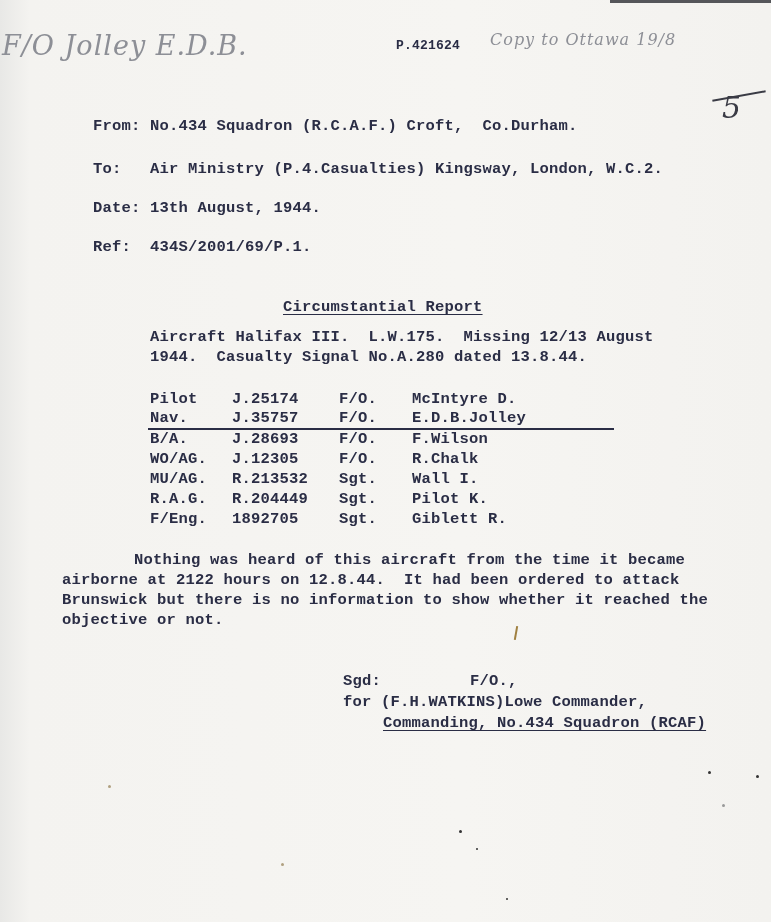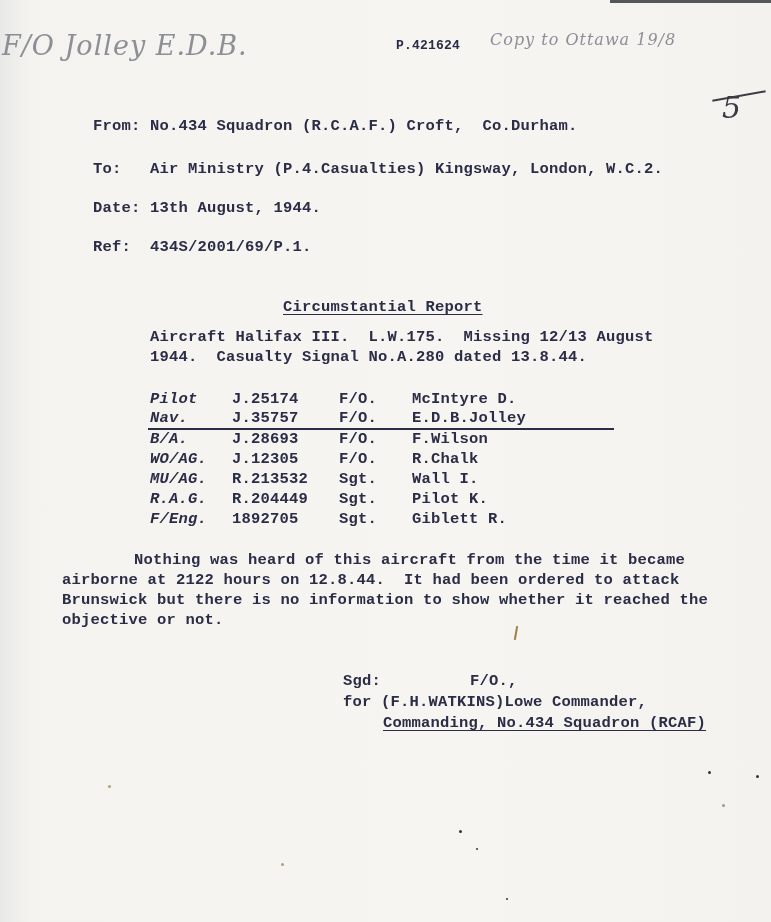--- a/index.html
+++ b/index.html
@@ -37,21 +37,21 @@
       position: absolute; font-size: 15.5px; font-weight: bold; white-space: pre;
       letter-spacing: 0.2px;
     }
     .file-ref { left: 396px; top: 38px; font-size: 13px; }
     .hdr-label { left: 61px; margin-left: 32px; }
     .hdr-value { left: 150px; }
     .u { text-decoration: underline; text-underline-offset: 3px; }
     .crew-line {
       position: absolute; left: 148px; top: 428px; width: 466px; height: 1.5px; background: #2a2d45;
     }
-    .col1 { left: 150px; font-style: italic; }
+    .col1 { left: 150px; }
     .col2 { left: 232px; text-align: right; }
     .col3 { left: 339px; }
     .col4 { left: 412px; }
     .speck { position: absolute; width: 3px; height: 3px; border-radius: 50%; background: #333; }
     .tick {
       position: absolute; left: 515px; top: 626px; width: 2px; height: 14px;
       background: #a08040; transform: rotate(10deg);
     }
   </style>
 </head>

